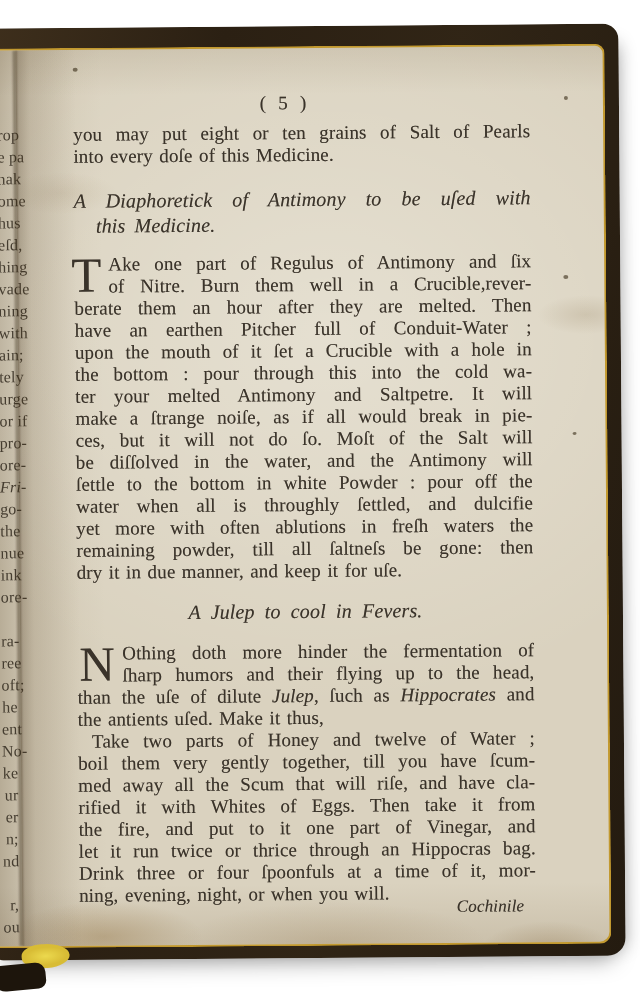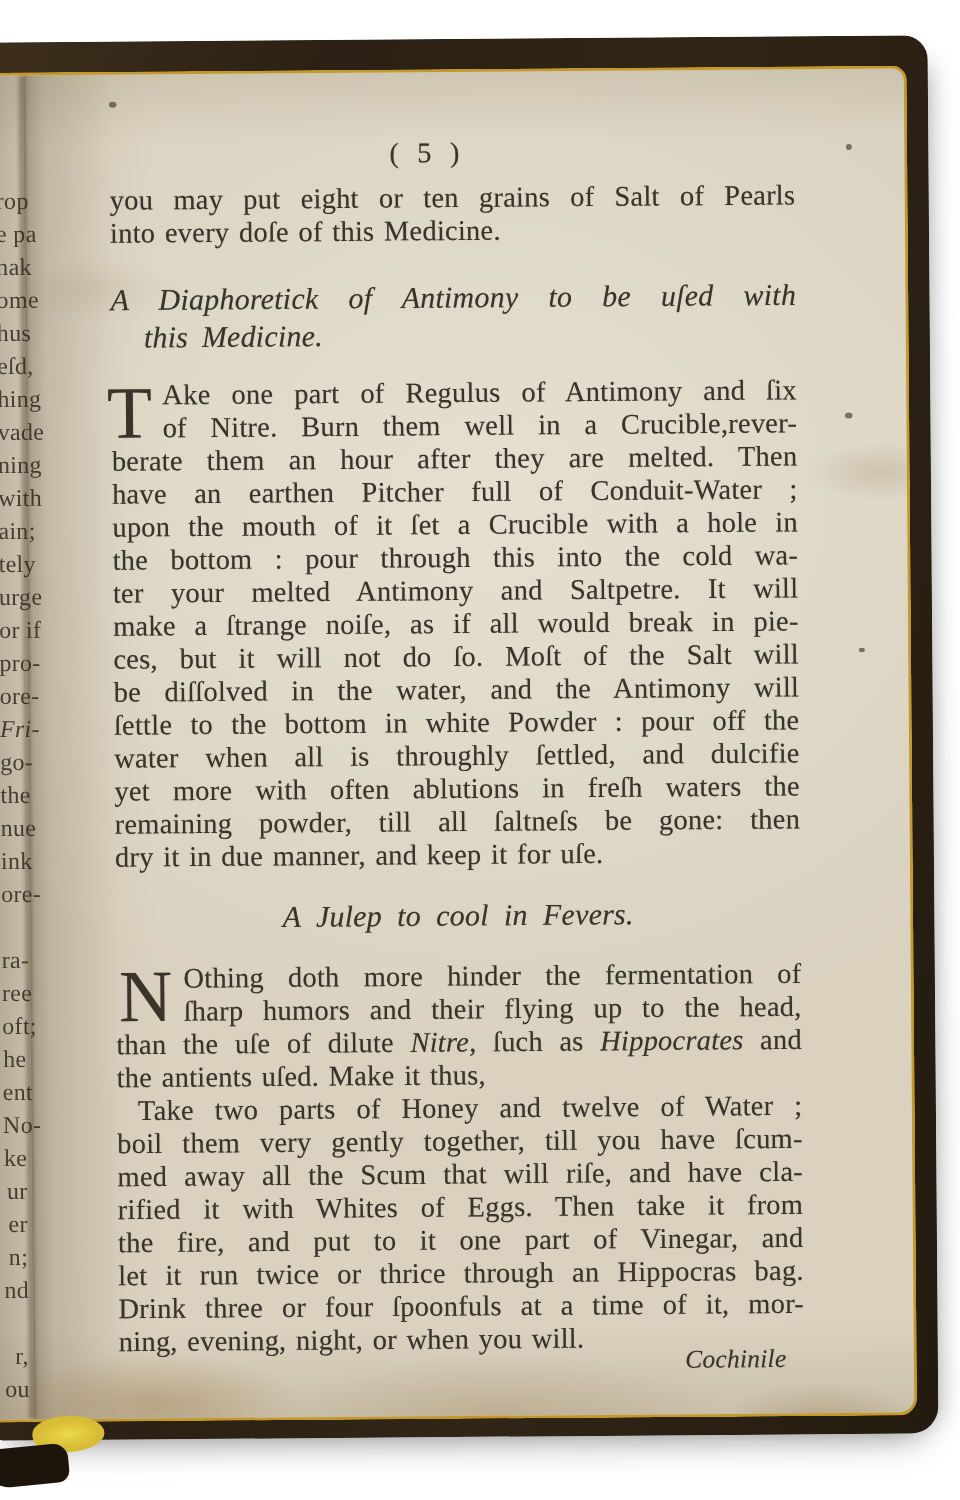--- a/index.html
+++ b/index.html
@@ -171,21 +171,21 @@
             <div class="line j">remaining powder, till all ſaltneſs be gone:  then</div>
             <div class="line">dry it in due manner, and keep it for uſe.</div>
           </div>
           <div class="heading center" style="margin-top: 17px;">
             <div class="line">A Julep to cool in Fevers.</div>
           </div>
           <div class="para" style="margin-top: 17px;">
             <span class="dropcap wide">N</span>
             <div class="line j dc-indent-n">Othing doth more hinder the fermentation of</div>
             <div class="line j dc-indent-n">ſharp humors and their flying up to the head,</div>
-            <div class="line j">than the uſe of dilute <i>Nitre</i>, ſuch as <i>Hippocrates</i> and</div>
+            <div class="line j">than the uſe of dilute <i>Julep</i>, ſuch as <i>Hippocrates</i> and</div>
             <div class="line">the antients uſed.   Make it thus,</div>
           </div>
           <div class="para" style="margin-top: 0px;">
             <div class="line j ti">Take two parts of Honey and twelve of Water ;</div>
             <div class="line j">boil them very gently together, till you have ſcum-</div>
             <div class="line j">med away all the Scum that will riſe, and have cla-</div>
             <div class="line j">rified it with Whites of Eggs.   Then take it from</div>
             <div class="line j">the fire, and put to it one part of Vinegar, and</div>
             <div class="line j">let it run twice or thrice through an Hippocras bag.</div>
             <div class="line j">Drink three or four ſpoonfuls at a time of it, mor-</div>

